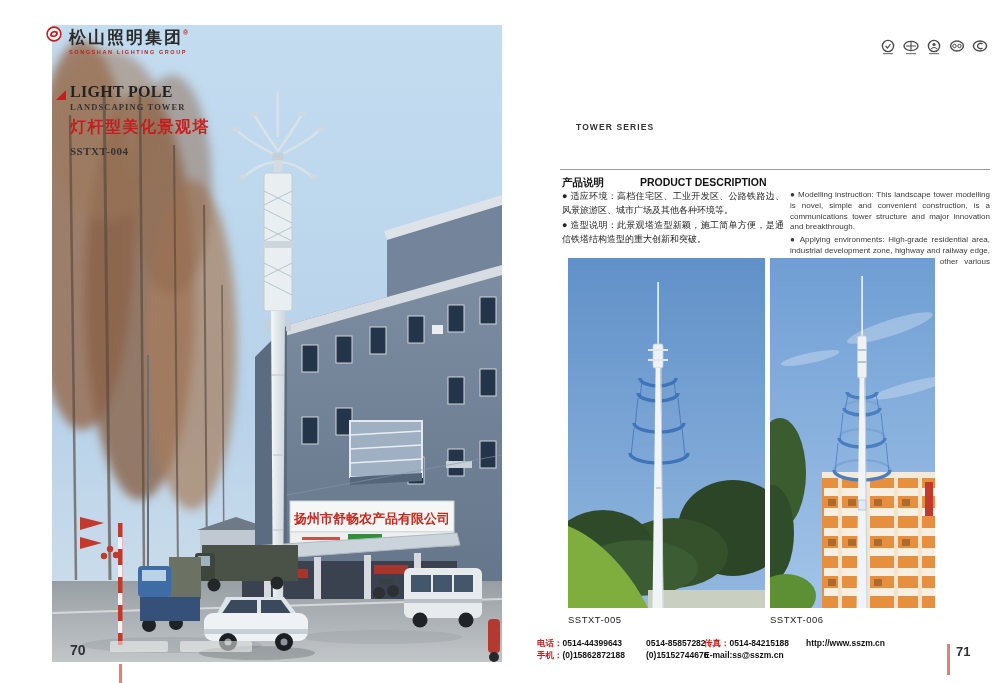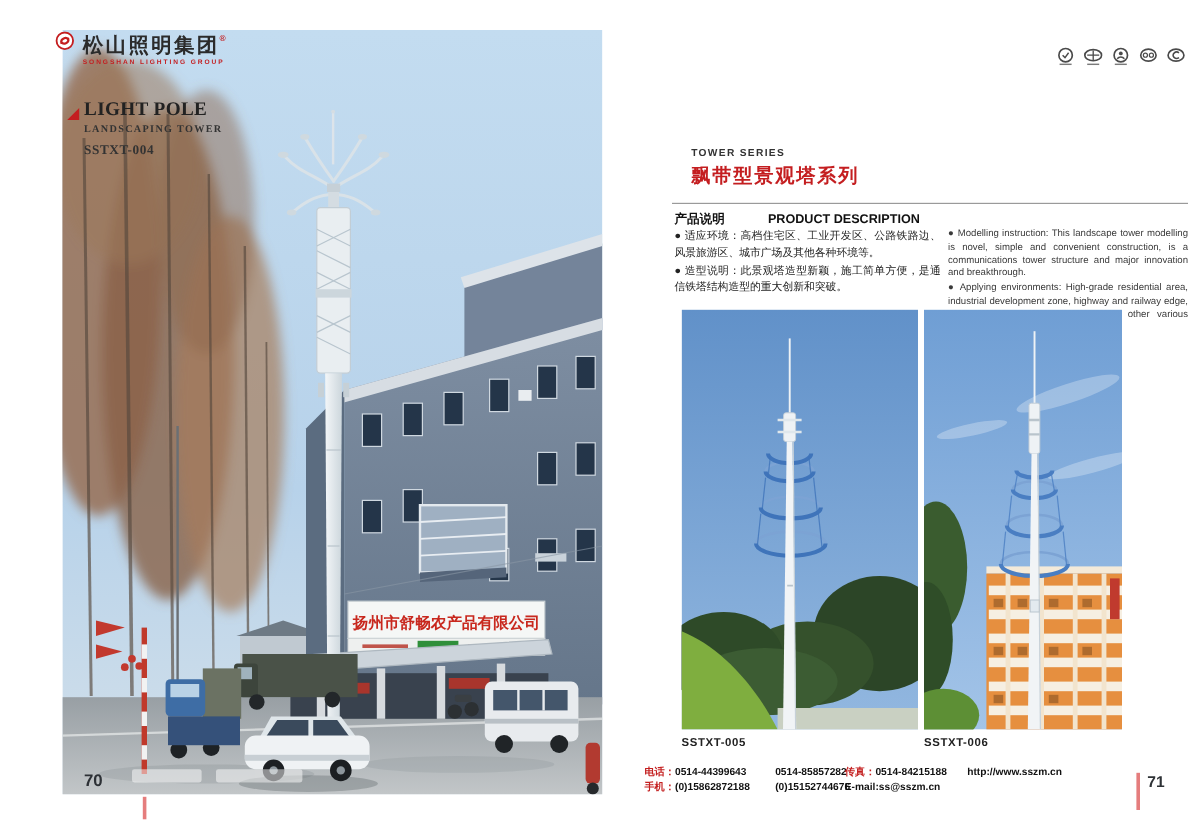--- a/index.html
+++ b/index.html
@@ -22,21 +22,21 @@
   .series-cn{font-size:16px;font-weight:bold;color:#c41e20;letter-spacing:1.5px;margin:5px 0 0 14px;}
   .model-code{font-size:11px;font-weight:bold;color:#333;letter-spacing:.5px;margin:7px 0 0 14px;}
   
   .r-series{left:562px;top:120px;}
   .r-rule{left:560px;top:169px;width:430px;height:1px;background:#9a9a9a;}
   .r-sec{left:562px;top:176px;font-size:10.5px;font-weight:bold;color:#111;}
   .r-sec .en{margin-left:5px;padding-left:28px;}
   .desc-cn{left:562px;top:190px;width:222px;font-size:9px;line-height:1.5;color:#222;text-align:justify;}
   .desc-cn p,.desc-en p{margin:0 0 2px 0;}
   .desc-en{left:790px;top:190px;width:200px;font-size:8px;line-height:1.35;color:#3a3a3a;text-align:justify;}
-  .photo-label{font-size:9.5px;font-weight:bold;color:#222;letter-spacing:.5px;}
+  .photo-label{font-size:9.5px;font-weight:normal;color:#222;letter-spacing:.5px;}
   
   .footer{left:537px;top:638px;width:410px;font-size:8.5px;font-weight:bold;color:#111;}
   .f-row{position:relative;height:12px;}
   .f-lab{color:#c42020;}
   .fc1{position:absolute;left:0;}
   .fc2{position:absolute;left:109px;}
   .fc3{position:absolute;left:167px;}
   .fc4{position:absolute;left:269px;}
   .pgnum{font-size:13px;font-weight:bold;color:#2e3236;}
   .redbar{background:#e57d7d;width:3px;}
@@ -283,20 +283,21 @@
     <div class="logo-en">SONGSHAN LIGHTING GROUP</div>
   </div>
 </div>
 
 <div class="abs series-block">
   <div class="series-row">
       <span class="tri"></span>
     <span class="series-en">LIGHT POLE</span>
     </div>
   <div class="series-en-sub">LANDSCAPING TOWER</div>
+  <div class="series-cn">灯杆型美化景观塔</div>
   <div class="model-code">SSTXT-004</div>
 </div>
 
 <div class="abs redbar" style="left:119px;top:664px;height:19px;"></div>
 
 <div class="abs badges">
   <svg class="badge" viewBox="0 0 16 16">
       <circle cx="8" cy="7" r="5.6" fill="none" stroke="#4a4a4a" stroke-width="1.4"></circle>
       <path d="M5.5,7 l2,2 l3-4" stroke="#4a4a4a" stroke-width="1.2" fill="none"></path>
       <rect x="3" y="14" width="10" height="1.2" fill="#7a7a7a"></rect>
@@ -318,21 +319,20 @@
       <circle cx="10.5" cy="7" r="1.7" fill="none" stroke="#4a4a4a" stroke-width="1"></circle>
     </svg>
   <svg class="badge" viewBox="0 0 16 16">
       <ellipse cx="8" cy="7" rx="6.6" ry="5" fill="none" stroke="#4a4a4a" stroke-width="1.4"></ellipse>
       <path d="M10.5,5 a3,2.6 0 1 0 0,4" stroke="#4a4a4a" stroke-width="1.3" fill="none"></path>
     </svg>
 </div>
 
 <div class="abs r-series">
   <div class="series-en-sub">TOWER SERIES</div>
-  <div class="series-cn">飘带型景观塔系列</div>
 </div>
 
 <div class="abs r-rule"></div>
 <div class="abs r-sec">
   <span>产品说明</span>
   <span class="en">PRODUCT DESCRIPTION</span>
 </div>
 
 <div class="abs desc-cn">
   <p>● 适应环境：高档住宅区、工业开发区、公路铁路边、风景旅游区、城市广场及其他各种环境等。</p>

